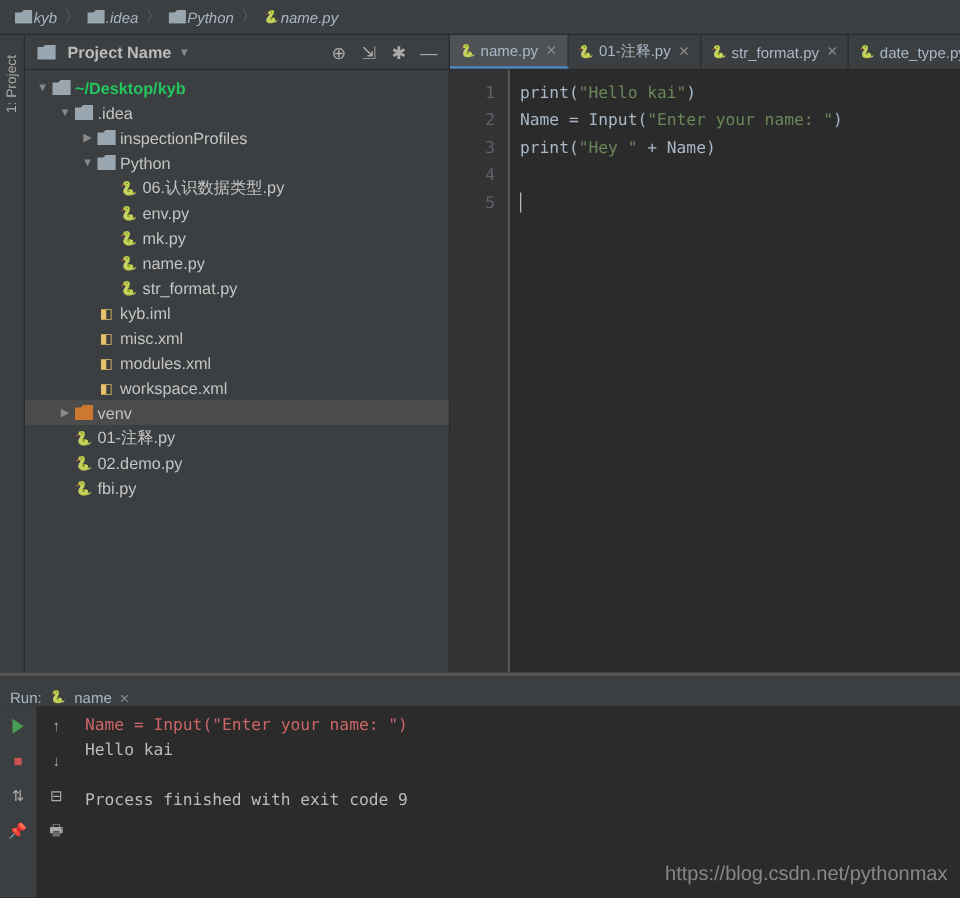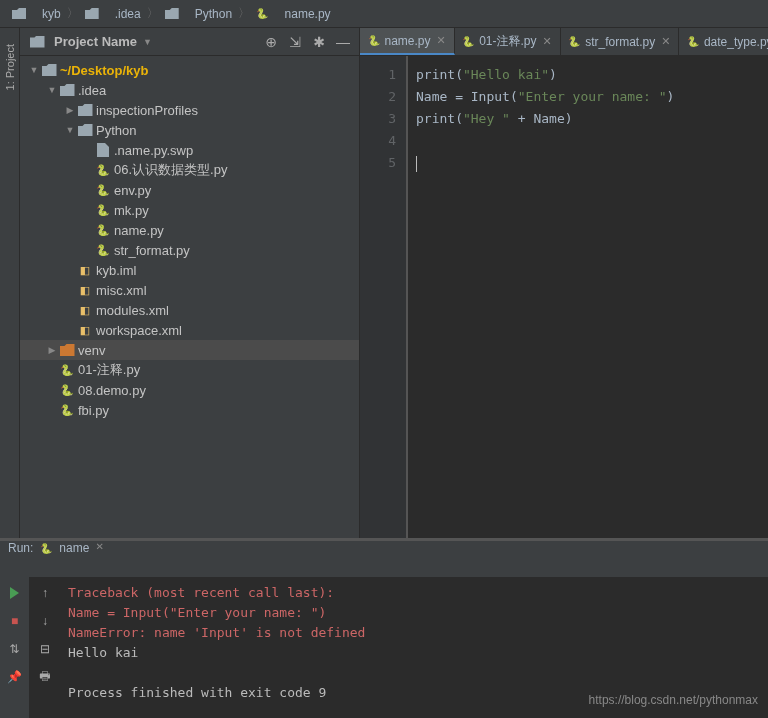--- a/index.html
+++ b/index.html
@@ -1,21 +1,21 @@
 <!DOCTYPE html>
 <html><head>
 <meta charset="utf-8">
 <style>
 * { margin: 0; padding: 0; box-sizing: border-box; }
 body { font-family: "Segoe UI", Arial, sans-serif; background: #2b2b2b; color: #a9b7c6; font-size: 13px; width: 768px; height: 718px; overflow: hidden; }
 .main-container { display: flex; flex-direction: column; height: 100%; }
 
 
 .breadcrumb { height: 28px; background: #3c3f41; display: flex; align-items: center; padding: 0 8px; border-bottom: 1px solid #2b2b2b; font-size: 12px; }
-.breadcrumb-item { display: flex; align-items: center; gap: 16px; padding: 0 4px; }
+.breadcrumb-item { display: flex; align-items: center; gap: 1px; padding: 0 4px; font-style: italic; }
 .breadcrumb-sep { color: #6e6e6e; margin: 0 2px; }
 .folder-icon-small { width: 14px; height: 11px; background: #9aa7b0; clip-path: polygon(0 2px, 5px 2px, 7px 0, 14px 0, 14px 11px, 0 11px); display: inline-block; }
 .py-icon-small { width: 14px; height: 14px; display: inline-flex; align-items: center; justify-content: center; color: #6a8759; font-size: 10px; }
 
 
 .middle { flex: 1; display: flex; min-height: 0; }
 .left-gutter { width: 20px; background: #3c3f41; border-right: 1px solid #2b2b2b; display: flex; flex-direction: column; align-items: center; padding-top: 10px; }
 .left-gutter-text { writing-mode: vertical-rl; transform: rotate(180deg); font-size: 11px; color: #aaa; padding: 6px 0; cursor: pointer; }
 
 
@@ -26,21 +26,21 @@
 .tool-icon { width: 16px; height: 16px; display: flex; align-items: center; justify-content: center; color: #aaa; cursor: pointer; font-size: 14px; }
 
 
 .tree { flex: 1; overflow: auto; padding: 4px 0; }
 .tree-row { display: flex; align-items: center; height: 20px; padding-left: 8px; cursor: pointer; white-space: nowrap; }
 .tree-row.selected { background: #4b4b4b; }
 .tree-indent { display: inline-block; }
 .tree-arrow { width: 12px; display: inline-flex; justify-content: center; color: #888; font-size: 9px; }
 .tree-icon { width: 18px; display: inline-flex; justify-content: center; align-items: center; margin-right: 2px; }
 .tree-label { color: #c4c4c4; }
-.tree-label.bold { font-weight: bold; color: #eab308; }
+.tree-label.bold { font-weight: bold; color: #22c55e; }
 
 .folder-icon { width: 15px; height: 12px; background: #9aa7b0; clip-path: polygon(0 2px, 5px 2px, 7px 0, 15px 0, 15px 12px, 0 12px); }
 .folder-icon.orange { background: #cc7832; }
 .file-icon { width: 12px; height: 14px; background: #9aa7b0; clip-path: polygon(0 0, 8px 0, 12px 4px, 12px 14px, 0 14px); }
 
 
 .editor-area { flex: 1; display: flex; flex-direction: column; background: #2b2b2b; min-width: 0; }
 .tabs { height: 28px; display: flex; background: #3c3f41; border-bottom: 1px solid #2b2b2b; overflow: hidden; }
 .tab { display: flex; align-items: center; gap: 4px; padding: 0 8px; border-right: 1px solid #2b2b2b; cursor: pointer; font-size: 12px; white-space: nowrap; }
 .tab.active { background: #4e5254; border-bottom: 2px solid #4a88c7; }
@@ -52,30 +52,30 @@
 .code-area { flex: 1; padding: 8px 0 0 0; border-left: 2px solid #555; position: relative; }
 .code-line { padding-left: 8px; height: 22px; white-space: pre; }
 .fn { color: #a9b7c6; }
 .str { color: #6a8759; }
 .op { color: #a9b7c6; }
 .var { color: #a9b7c6; }
 .cursor { display: inline-block; width: 1px; height: 16px; background: #bbb; vertical-align: middle; }
 
 
 .run-panel { height: 180px; background: #2b2b2b; border-top: 3px solid #555; display: flex; flex-direction: column; }
-.run-header { height: 36px; background: #3c3f41; display: flex; align-items: flex-start; padding: 0 8px; gap: 6px; font-size: 12px; }
+.run-header { height: 24px; background: #3c3f41; display: flex; align-items: flex-end; padding: 0 8px; gap: 6px; font-size: 12px; }
 .run-body { flex: 1; display: flex; }
 .run-tools { width: 30px; background: #3c3f41; display: flex; flex-direction: column; align-items: center; padding-top: 6px; gap: 8px; border-right: 1px solid #2b2b2b; }
 .run-tools-col2 { width: 30px; display: flex; flex-direction: column; align-items: center; padding-top: 6px; gap: 8px; }
 .run-btn { width: 20px; height: 20px; display: flex; align-items: center; justify-content: center; cursor: pointer; color: #aaa; font-size: 12px; }
 .run-output { flex: 1; padding: 6px 8px; font-family: Menlo, Consolas, monospace; font-size: 13px; line-height: 20px; overflow: hidden; position: relative; }
 .out-err { color: #cc6666; }
 .out-link { color: #5394ec; text-decoration: underline; cursor: pointer; }
 .out-normal { color: #bbb; }
-.watermark { position: absolute; right: 10px; bottom: 8px; color: #888; font-size: 12px; font-family: Arial, sans-serif; }
+.watermark { position: absolute; right: 10px; bottom: 8px; color: #888; font-size: 16px; font-family: Arial, sans-serif; }
 .play-triangle { width: 0; height: 0; border-top: 6px solid transparent; border-bottom: 6px solid transparent; border-left: 9px solid #499c54; }
 </style>
 </head>
 <body>
 
 <div class="main-container">
 
   <div class="breadcrumb" id="breadcrumb">
       <span class="breadcrumb-item">
         <span class="folder-icon-small"></span>
@@ -148,28 +148,20 @@
             <span class="tree-indent" style="width: 36px;"></span>
             <span class="tree-arrow">▼</span>
             <span class="tree-icon">
               <span class="folder-icon"></span>
             </span>
             <span class="tree-label">Python</span>
           </div>
           <div class="tree-row">
             <span class="tree-indent" style="width: 54px;"></span>
             <span class="tree-arrow"></span>
-            <span class="tree-icon">
-              <span class="file-icon"></span>
-            </span>
-            <span class="tree-label">.name.py.swp</span>
-          </div>
-          <div class="tree-row">
-            <span class="tree-indent" style="width: 54px;"></span>
-            <span class="tree-arrow"></span>
             <span class="tree-icon" style="font-size: 11px;">🐍</span>
             <span class="tree-label">06.认识数据类型.py</span>
           </div>
           <div class="tree-row">
             <span class="tree-indent" style="width: 54px;"></span>
             <span class="tree-arrow"></span>
             <span class="tree-icon" style="font-size: 11px;">🐍</span>
             <span class="tree-label">env.py</span>
           </div>
           <div class="tree-row">
@@ -225,21 +217,21 @@
           <div class="tree-row">
             <span class="tree-indent" style="width: 18px;"></span>
             <span class="tree-arrow"></span>
             <span class="tree-icon" style="font-size: 11px;">🐍</span>
             <span class="tree-label">01-注释.py</span>
           </div>
           <div class="tree-row">
             <span class="tree-indent" style="width: 18px;"></span>
             <span class="tree-arrow"></span>
             <span class="tree-icon" style="font-size: 11px;">🐍</span>
-            <span class="tree-label">08.demo.py</span>
+            <span class="tree-label">02.demo.py</span>
           </div>
           <div class="tree-row">
             <span class="tree-indent" style="width: 18px;"></span>
             <span class="tree-arrow"></span>
             <span class="tree-icon" style="font-size: 11px;">🐍</span>
             <span class="tree-label">fbi.py</span>
           </div>
         </div>
     </div>
 
@@ -300,23 +292,21 @@
         <div class="run-btn">⇅</div>
         <div class="run-btn">📌</div>
       </div>
       <div class="run-tools-col2">
         <div class="run-btn">↑</div>
         <div class="run-btn">↓</div>
         <div class="run-btn">⊟</div>
         <div class="run-btn">🖶</div>
       </div>
       <div class="run-output" id="runout">
-        <div class="out-err">Traceback (most recent call last):</div>
           <div class="out-err">    Name = Input("Enter your name: ")</div>
-          <div class="out-err">NameError: name 'Input' is not defined</div>
           <div class="out-normal">Hello kai</div>
           <div class="out-normal">&nbsp;</div>
           <div class="out-normal">Process finished with exit code 9</div>
           <div class="watermark">https://blog.csdn.net/pythonmax</div>
       </div>
     </div>
   </div>
 
 </div>
 

